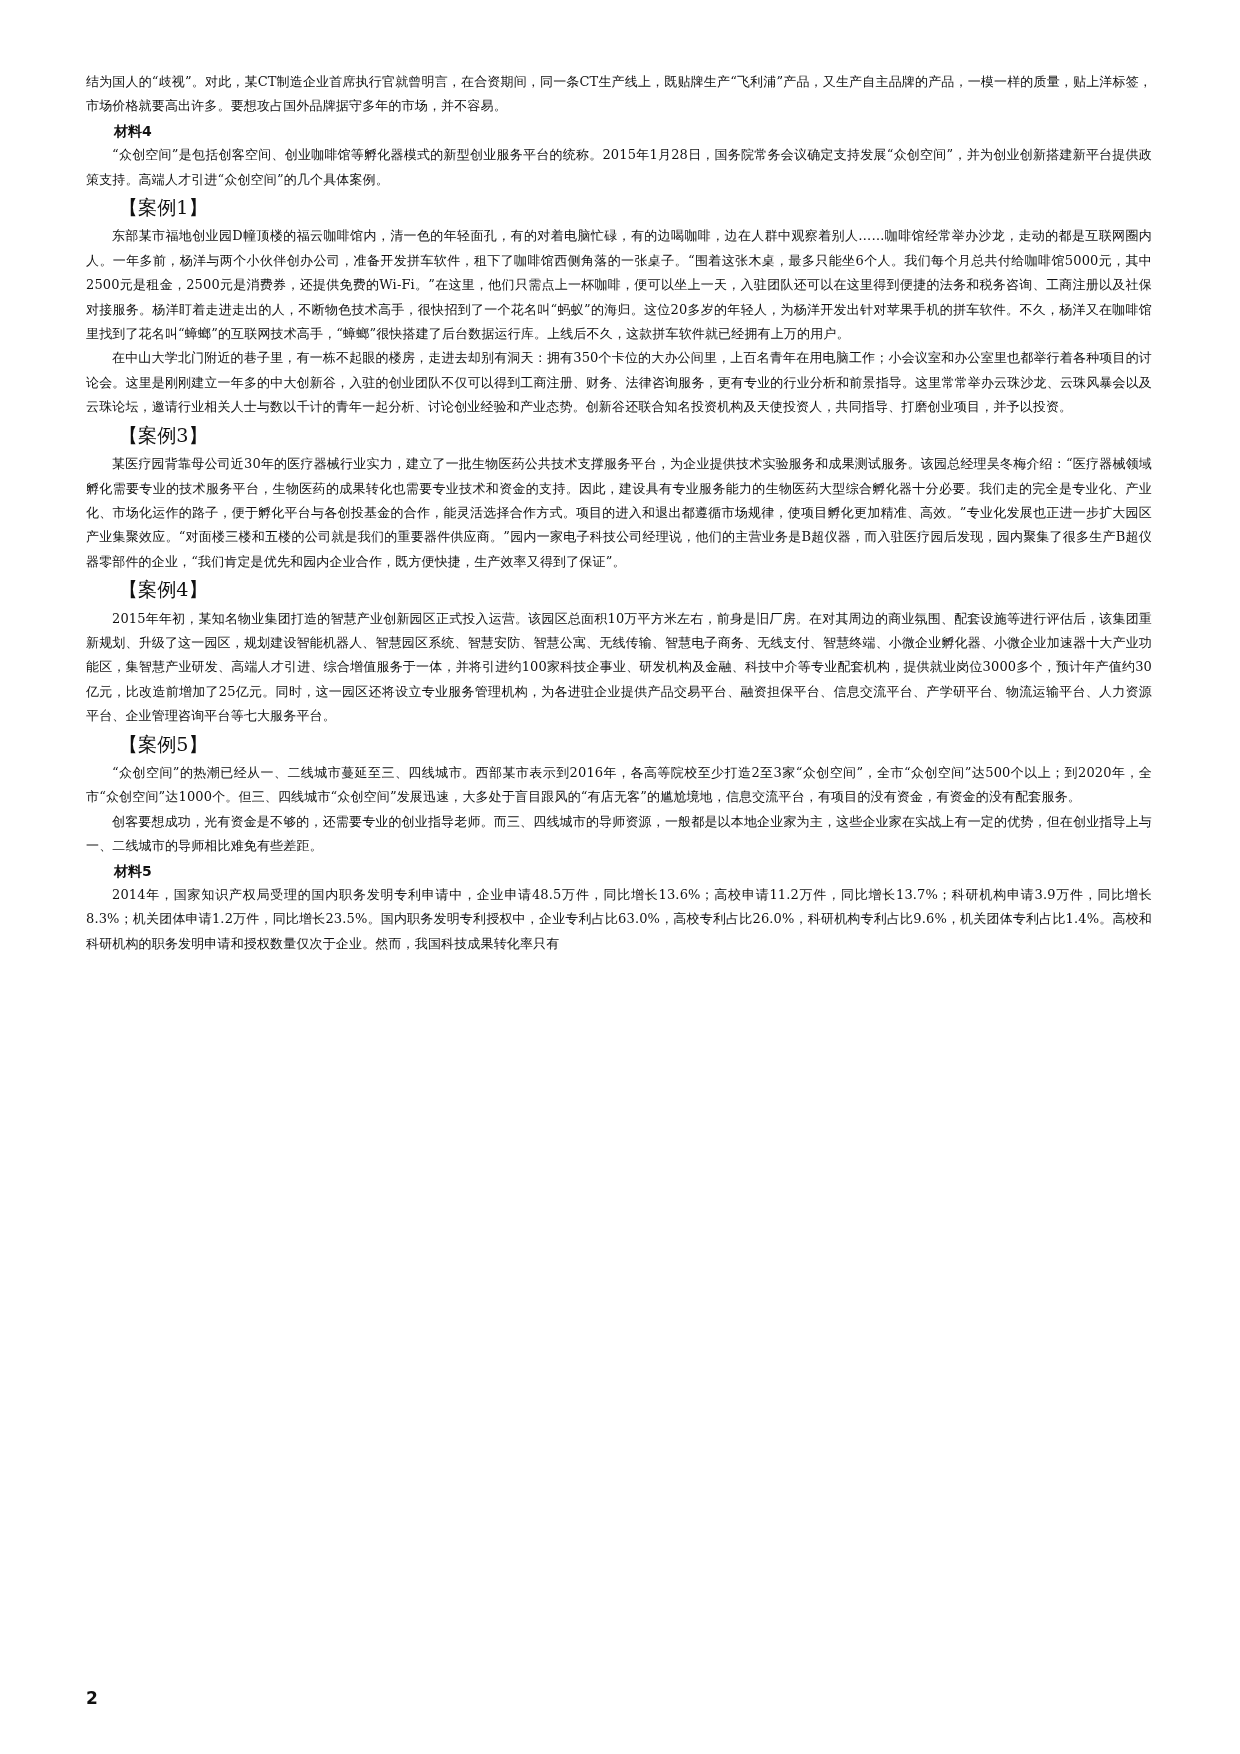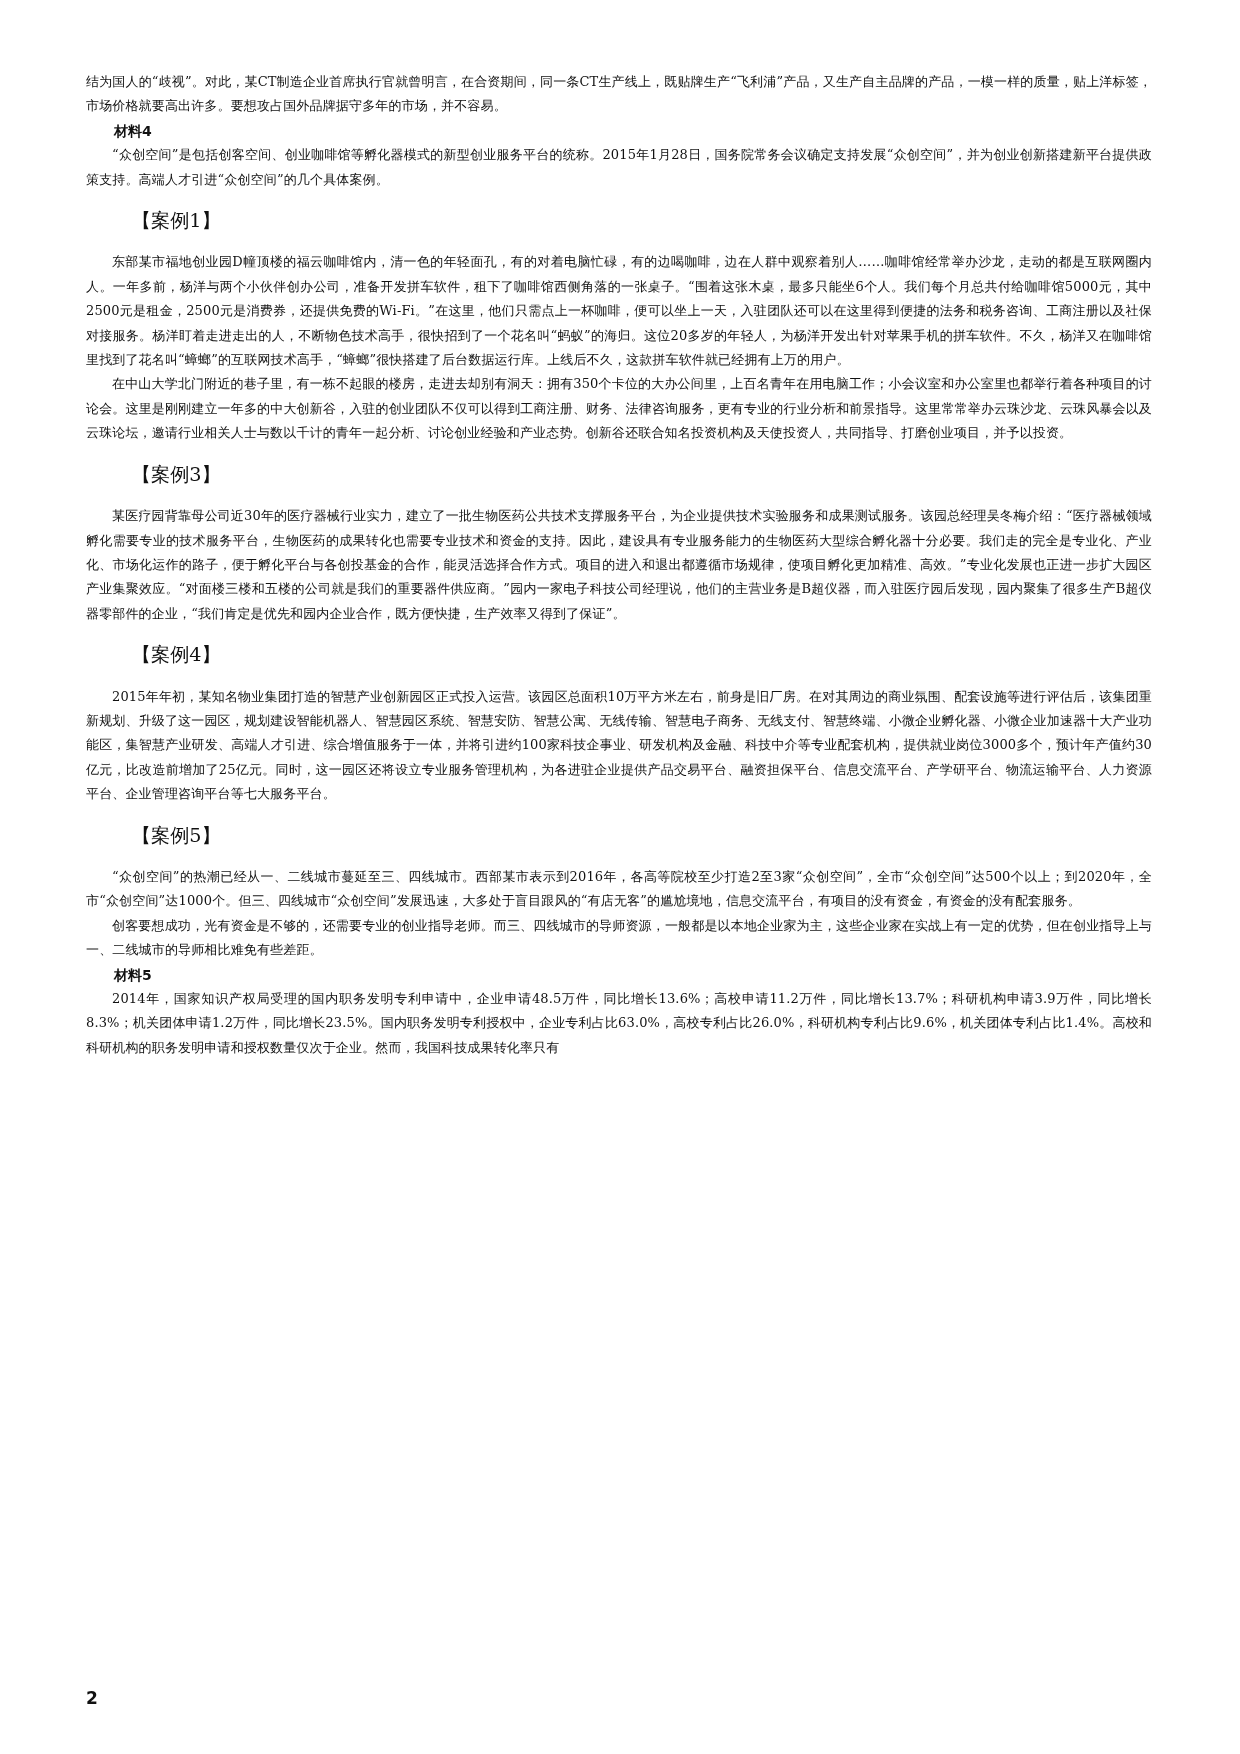--- a/index.html
+++ b/index.html
@@ -39,21 +39,21 @@
     font-family: "DejaVu Sans", "Liberation Sans", sans-serif;
     font-weight: bold;
     font-size: 14px;
     line-height: 24.4px;
     margin: 0;
     padding-left: 2em;
   }
   .case-label {
     font-size: 19.2px;
     line-height: 24.4px;
-    margin: 17px;
+    margin: 4px;
     padding-left: 1.5em;
   }
   .page-number {
     position: absolute;
     left: 86px;
     top: 1688px;
     font-family: "DejaVu Sans", "Liberation Sans", sans-serif;
     font-weight: bold;
     font-size: 17px;
     color: #111111;

